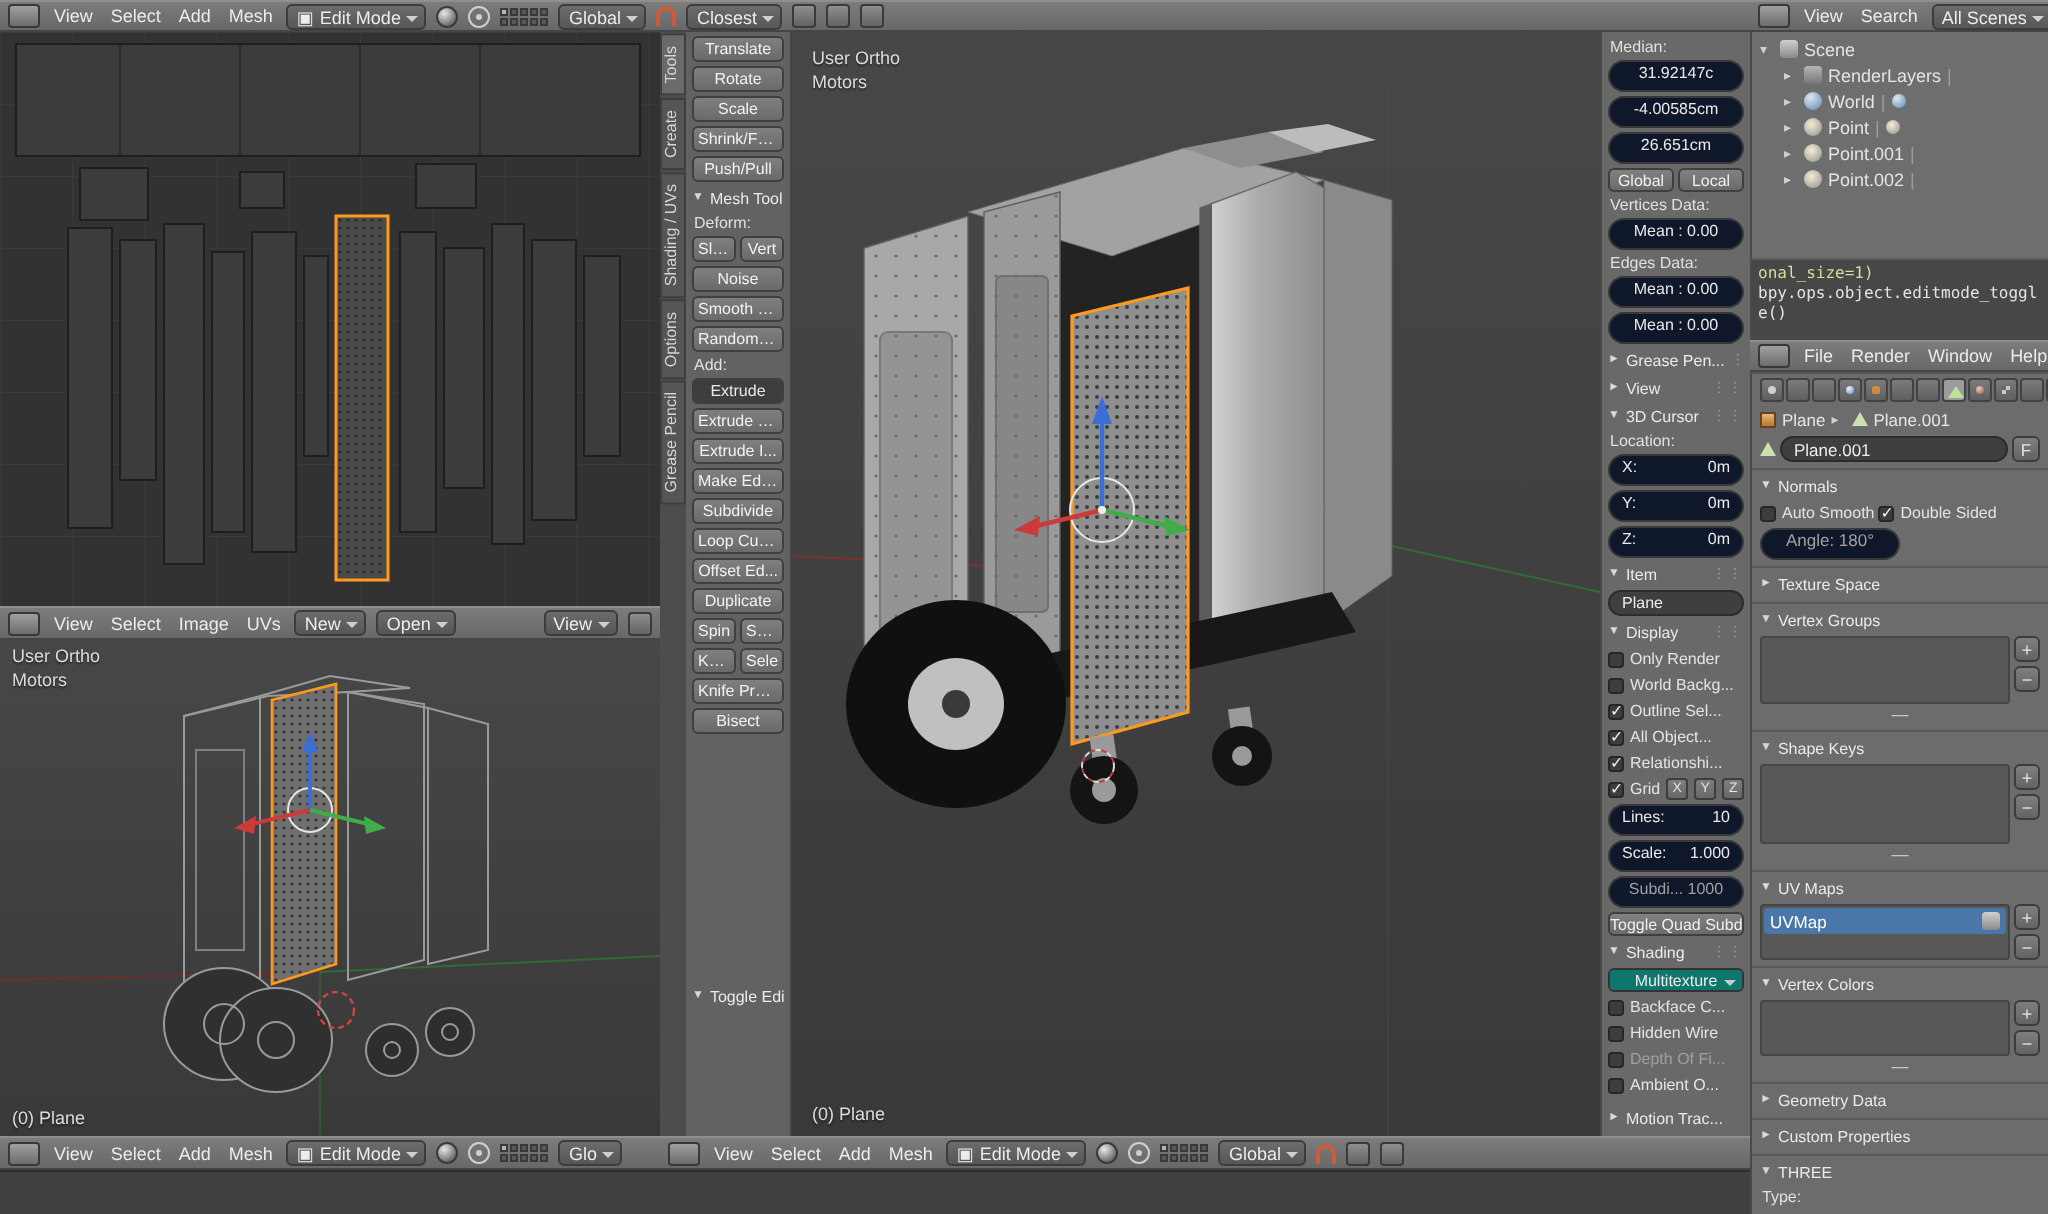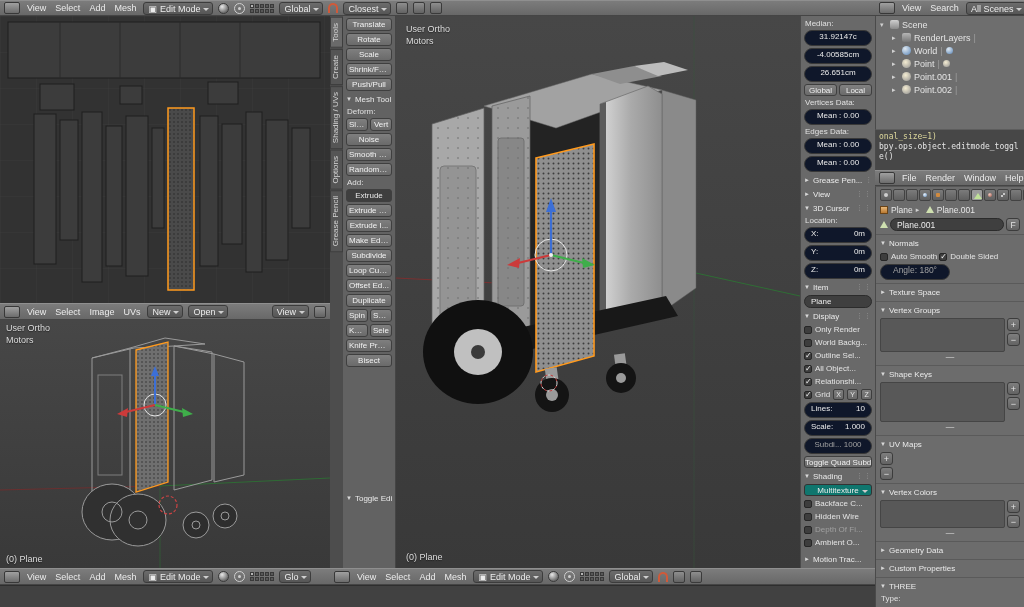--- a/index.html
+++ b/index.html
@@ -644,20 +644,26 @@
         <div class="vbtn">−</div>
       </div>
     </div>
     <div class="dashrow">—</div>
     <div class="psep"></div>
     <div class="sech">
         <span class="tri">▼</span>
         <span>UV Maps</span>
       </div>
     <div class="listwrap">
+      <div class="listbox" style="height:28px">
+        <div class="lrow sel">
+          <span>UVMap</span>
+          <span style="margin-left:auto" class="oi i-scene"></span>
+        </div>
+      </div>
       <div class="vbtns">
         <div class="vbtn">+</div>
         <div class="vbtn">−</div>
       </div>
     </div>
     <div class="psep"></div>
     <div class="sech">
         <span class="tri">▼</span>
         <span>Vertex Colors</span>
       </div>

